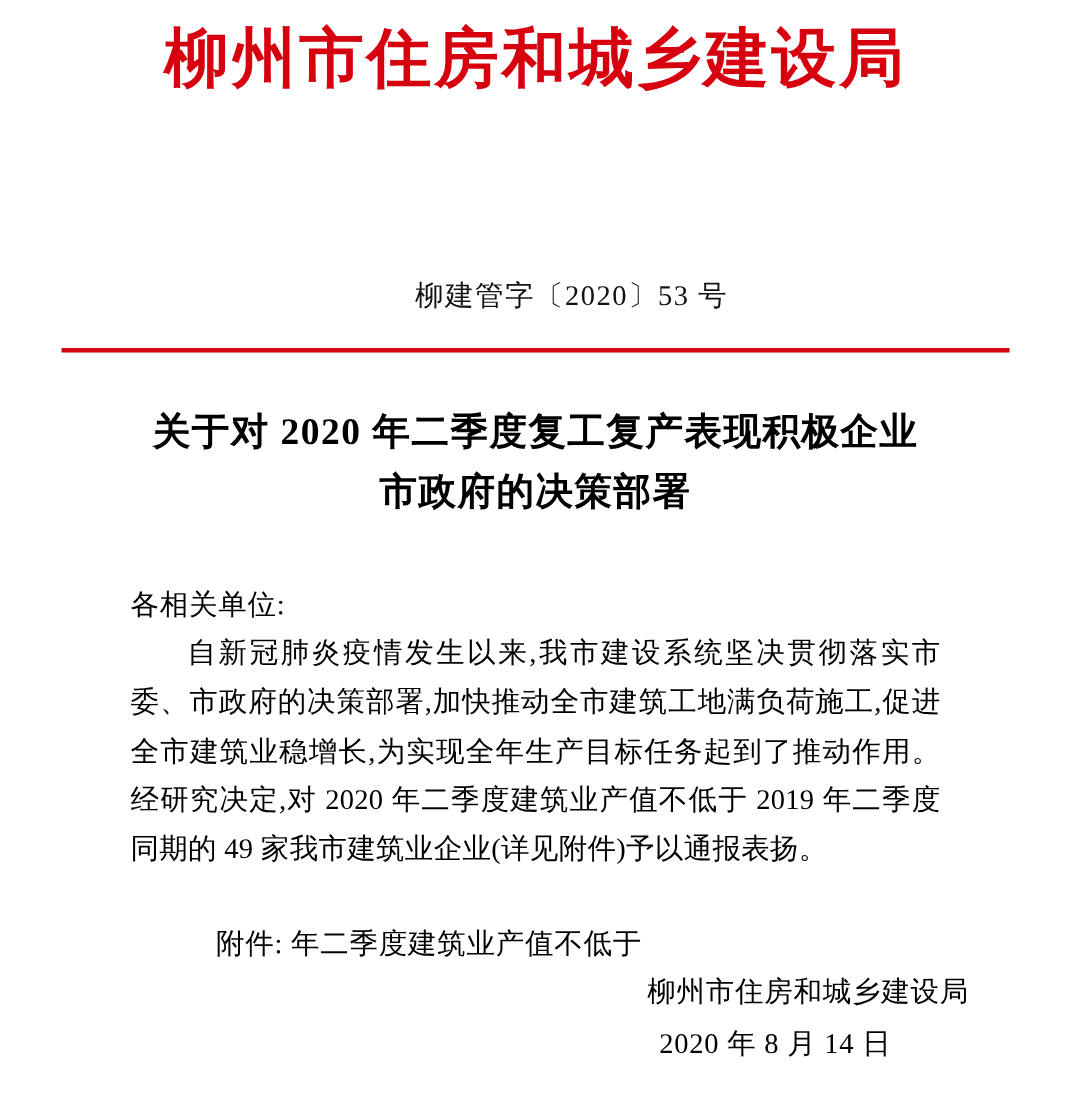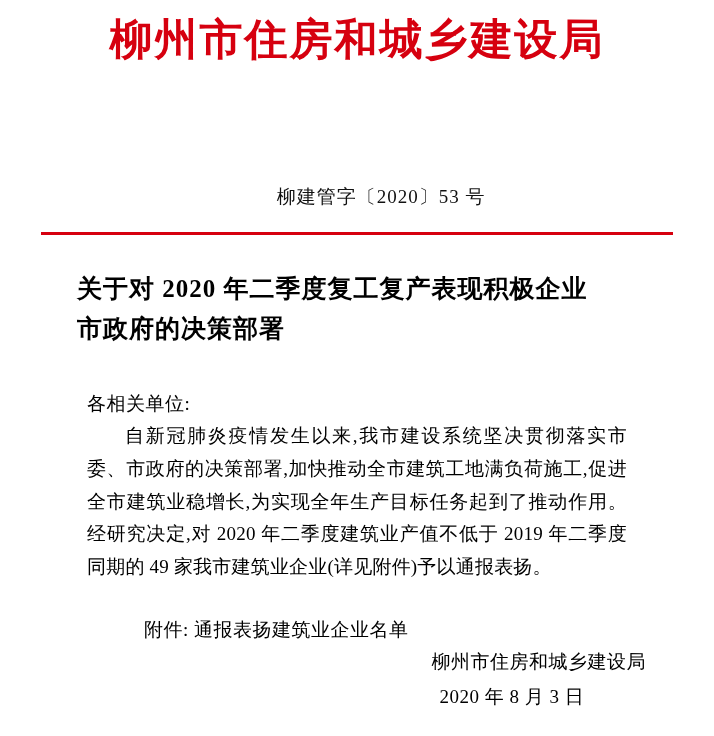--- a/index.html
+++ b/index.html
@@ -53,21 +53,21 @@
     margin: 22px auto 0 auto;
     width: 632px;
     height: 3px;
     background: #d6000f;
   }
 
   
   .doc-title {
     margin: 34px auto 0 auto;
     width: 560px;
-    text-align: left;
+    text-align: center;
     font-size: 25px;
     font-weight: bold;
     line-height: 1.62;
     color: #000000;
     letter-spacing: 1px;
   }
 
   
   .body-block {
     margin: 38px auto 0 auto;
@@ -127,21 +127,21 @@
   <div class="red-rule"></div>
 
   <div class="doc-title">
     <div>关于对 2020 年二季度复工复产表现积极企业</div>
     <div>市政府的决策部署</div>
   </div>
 
   <div class="body-block">
     <p class="salutation">各相关单位:</p>
     <p class="para">自新冠肺炎疫情发生以来,我市建设系统坚决贯彻落实市委、市政府的决策部署,加快推动全市建筑工地满负荷施工,促进全市建筑业稳增长,为实现全年生产目标任务起到了推动作用。经研究决定,对 2020 年二季度建筑业产值不低于 2019 年二季度同期的 49 家我市建筑业企业(详见附件)予以通报表扬。</p>
-    <p class="attachment">附件: 通报表扬建筑业企业名单</p>
+    <p class="attachment">附件: 年二季度建筑业产值不低于</p>
   </div>
 
   <div class="sign-block">
     <div class="sign-org">柳州市住房和城乡建设局</div>
-    <div class="sign-date">2020 年 8 月 3 日</div>
+    <div class="sign-date">2020 年 8 月 14 日</div>
   </div>
 
 </div>
 
 </body></html>

